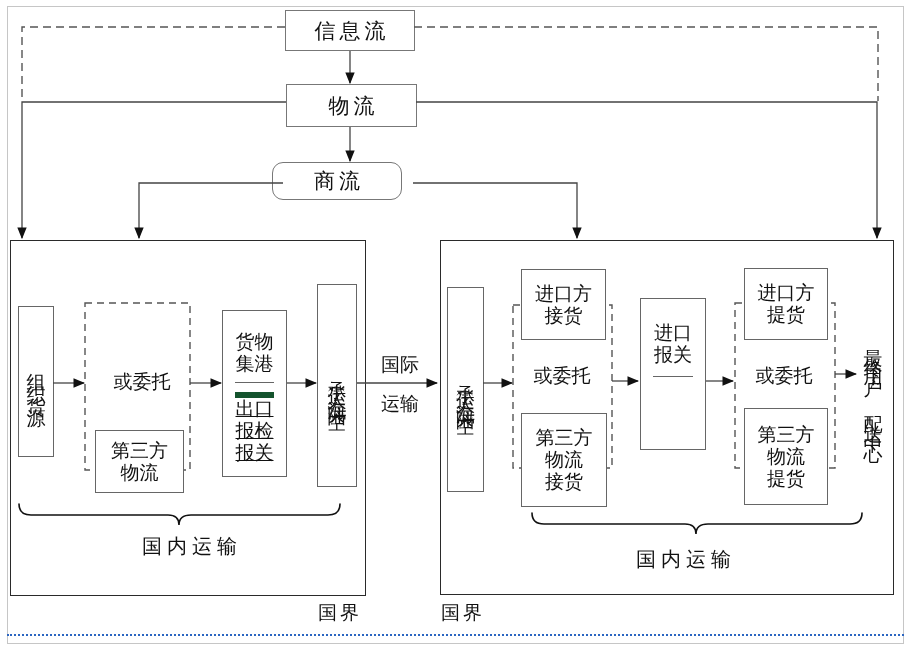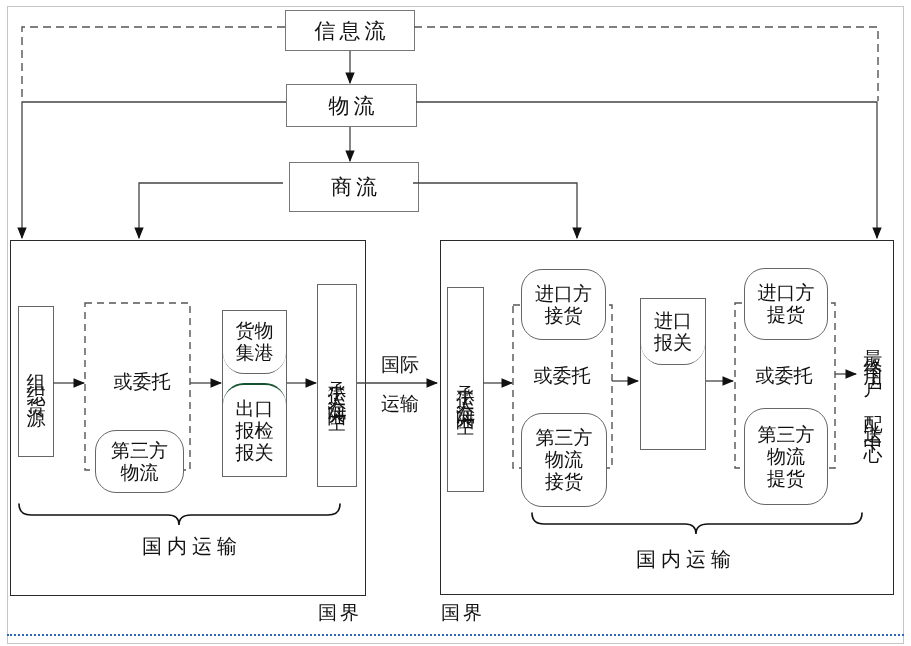--- a/index.html
+++ b/index.html
@@ -57,51 +57,51 @@
     position: absolute;
     display: flex;
     align-items: center;
     justify-content: center;
     text-align: center;
     font-size: 19px;
     line-height: 22px;
     z-index: 2;
     background: transparent;
   }
-  .ml { white-space: pre-line; border-radius: 21px; }
+  .ml { white-space: pre-line; }
   .vtext {
     writing-mode: vertical-rl;
     text-orientation: mixed;
     letter-spacing: 5px;
   }
   .vtext-upright {
     writing-mode: vertical-rl;
     text-orientation: upright;
   }
   .topbox {
     font-size: 21px;
     letter-spacing: 4px;
     border-color: #777;
   }
   .topbox span { margin-left: 4px; }
   .combined {
     flex-direction: column;
     align-items: stretch;
     justify-content: flex-start;
-    padding: 0;
+    padding: 12px;
   }
   .combined .cell {
     display: flex;
     align-items: center;
     justify-content: center;
     text-align: center;
   }
   .combined .cell-upper { border-bottom: 1px solid #666; }
   .combined .cell-gap { height: 9px; }
-  .combined .cell-lower { border-top: 2px solid #14532d; flex: 1; }
+  .combined .cell-lower { border-top: 6px solid #14532d; flex: 1; text-decoration: underline; }
   .brace-label { font-size: 20px; letter-spacing: 5px; }
   .border-label { letter-spacing: 3px; }
 </style>
 </head>
 <body>
 
 <div class="stage">
 
   <div class="frame"></div>
 
@@ -112,21 +112,21 @@
       <rect x="735" y="303" width="100" height="165"></rect>
     </g>
   </svg>
 
   <div class="box topbox" style="left:285px; top:10px; width:130px; height:41px;">
     <span>信息流</span>
   </div>
   <div class="box topbox" style="left:286px; top:84px; width:131px; height:43px;">
     <span>物流</span>
   </div>
-  <div class="box topbox" style="left:289px; top:162px; width:130px; height:50px;">
+  <div class="box topbox" style="left:272px; top:162px; width:130px; height:38px;border-radius:11px;">
     <span>商流</span>
   </div>
 
   <div class="bigbox" style="left:10px; top:240px; width:356px; height:356px;"></div>
   <div class="bigbox" style="left:440px; top:240px; width:454px; height:355px;"></div>
 
   <div class="box vtext" style="left:18px; top:306px; width:36px; height:151px; letter-spacing:12px;">组织货源</div>
 
   <div class="label" style="left:102px; top:369px; width:80px; height:26px;">或委托</div>
   <div class="box ml" style="left:95px; top:430px; width:89px; height:63px;">第三方

